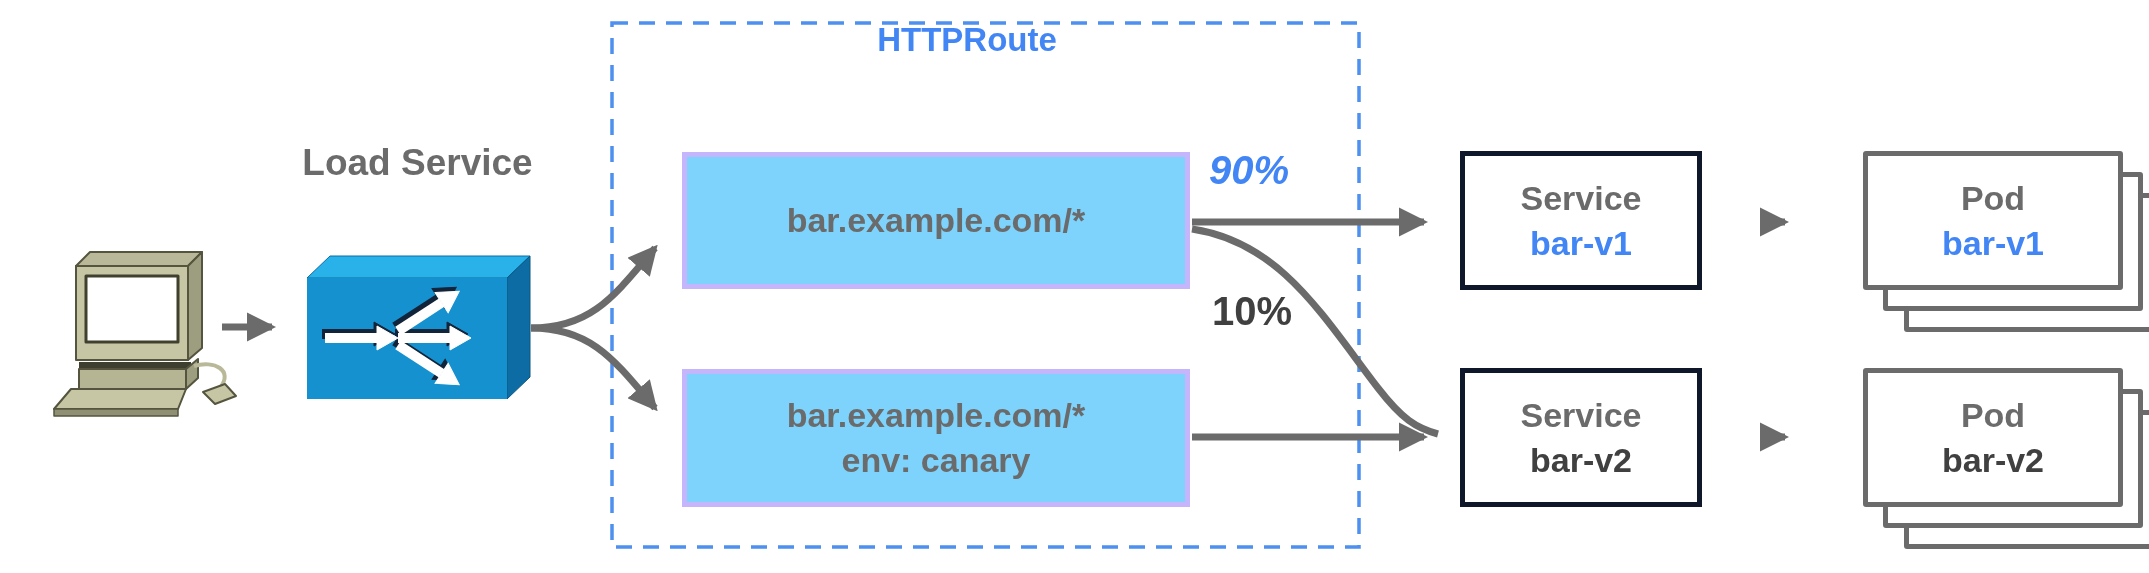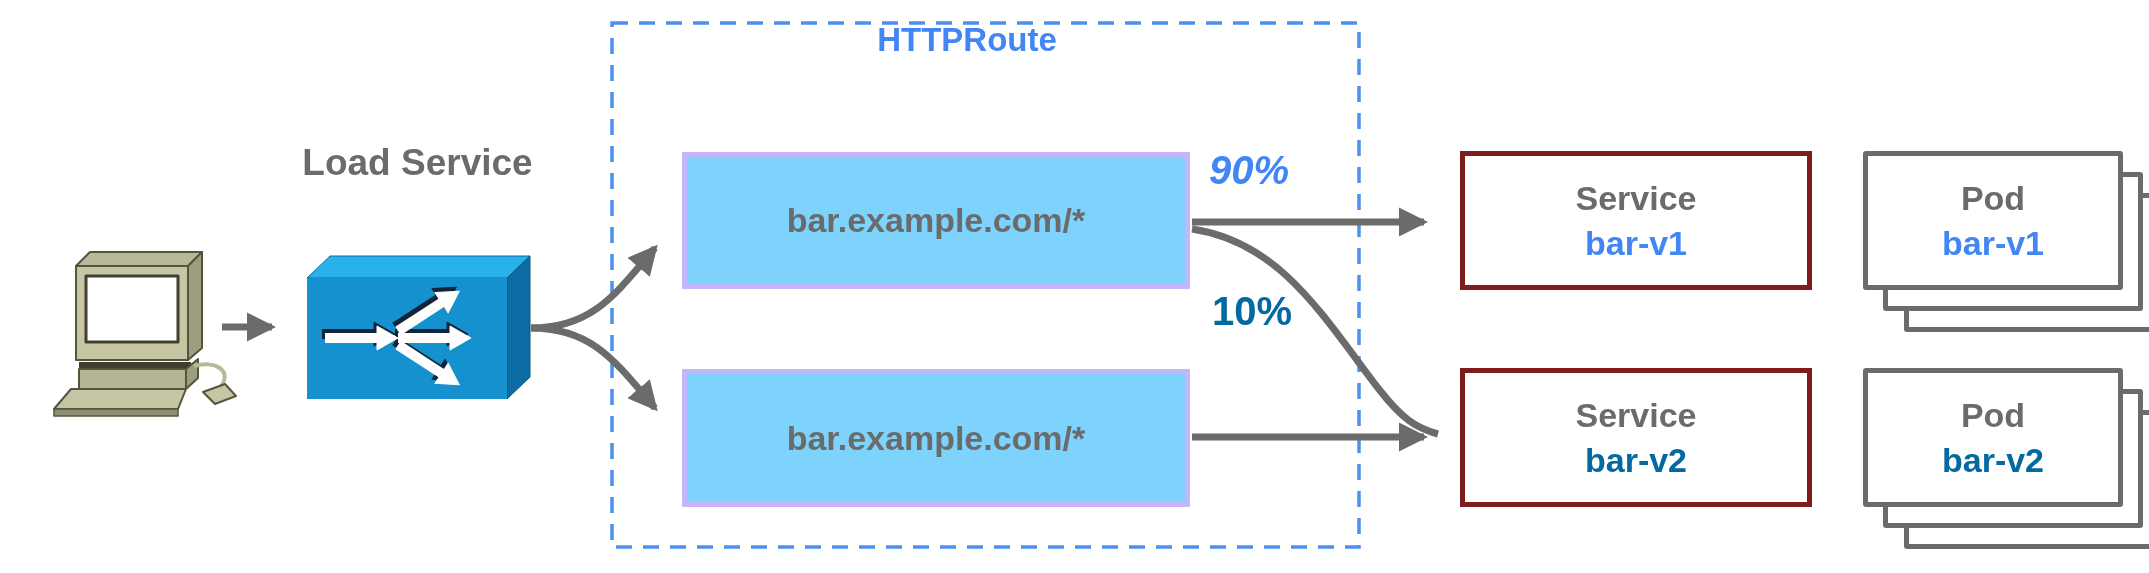--- a/index.html
+++ b/index.html
@@ -8,42 +8,42 @@
     width:2149px;height:573px;
     background:#ffffff;
     font-family:"Liberation Sans", sans-serif;
     overflow:hidden;
   }
   #arrow-layer{position:absolute;left:0;top:0;width:2149px;height:573px;z-index:1;pointer-events:none;}
   .abs{position:absolute;}
   .lbl{font-weight:700;white-space:nowrap;}
   .gray{color:#6b6b6b;}
   .blue{color:#4285f4;}
-  .green{color:#0369a1;}
+  .green{color:#404040;}
 
   #lb-label{left:260px;top:142px;width:315px;text-align:center;font-size:37px;z-index:2;}
 
   #httproute-title{left:812px;top:21px;width:310px;text-align:center;font-size:33px;line-height:38px;z-index:2;}
 
   .route-box{
     left:682px;width:508px;box-sizing:border-box;background:#7dd3fc;
     border:5px solid #c4b5fd;display:flex;flex-direction:column;
     align-items:center;justify-content:center;z-index:2;
   }
   #route-box-1{top:152px;height:137px;}
   #route-box-2{top:369px;height:138px;}
   .route-line{font-size:34px;font-weight:700;line-height:45px;color:#6b6b6b;white-space:nowrap;}
 
   .weight{font-size:40px;font-weight:700;z-index:2;}
   #weight-90{left:1209px;top:148px;font-style:italic;}
   #weight-10{left:1212px;top:289px;}
 
   .service-box{
-    left:1460px;width:352px;height:139px;box-sizing:border-box;background:#ffffff;
-    border:5px solid #7f1d1d;display:flex;flex-direction:column;
+    left:1460px;width:242px;height:139px;box-sizing:border-box;background:#ffffff;
+    border:5px solid #0f172a;display:flex;flex-direction:column;
     align-items:center;justify-content:center;z-index:2;
   }
   #service-box-1{top:151px;}
   #service-box-2{top:368px;}
   .box-line{font-size:34px;font-weight:700;line-height:45px;white-space:nowrap;}
 
   .pod-stack{width:306px;height:188px;z-index:2;}
   #pod-stack-1{left:1815px;top:151px;}
   #pod-stack-2{left:1815px;top:368px;}
   .pod-card{
@@ -124,20 +124,21 @@
   <div class="abs lbl blue" id="httproute-title">
     <div>HTTPRoute</div>
   </div>
 
   <div class="abs route-box" id="route-box-1">
     <div class="route-line">bar.example.com/*</div>
   </div>
 
   <div class="abs route-box" id="route-box-2">
     <div class="route-line">bar.example.com/*</div>
+    <div class="route-line">env: canary</div>
   </div>
 
   <div class="abs lbl weight blue" id="weight-90">90%</div>
   <div class="abs lbl weight green" id="weight-10">10%</div>
 
   <div class="abs service-box" id="service-box-1">
     <div class="box-line gray">Service</div>
     <div class="box-line blue">bar-v1</div>
   </div>
 

